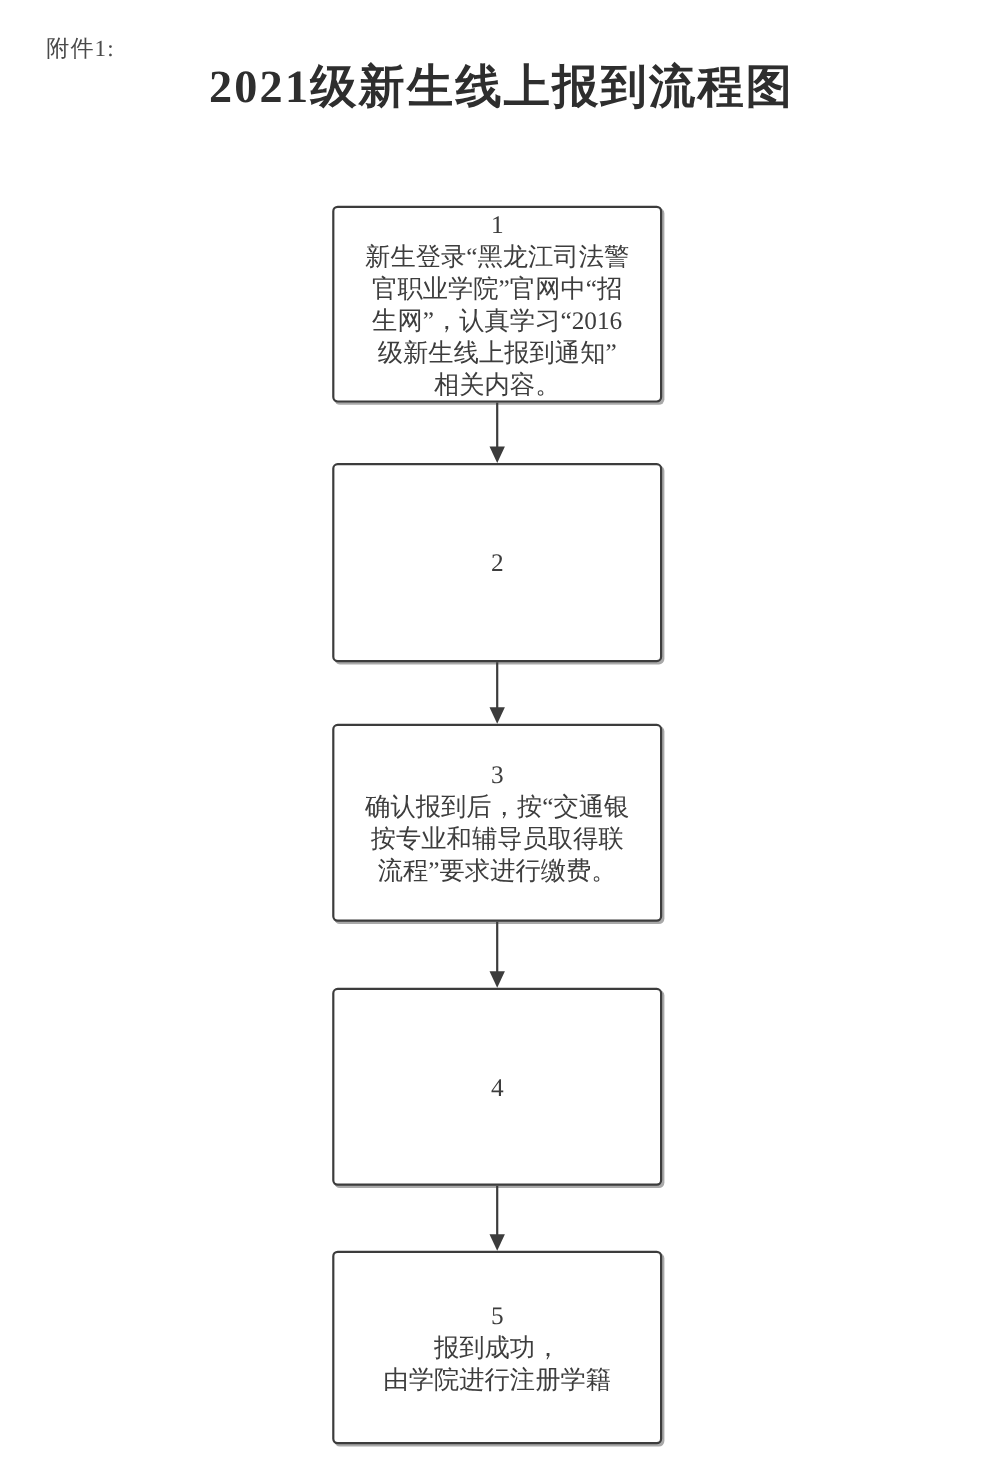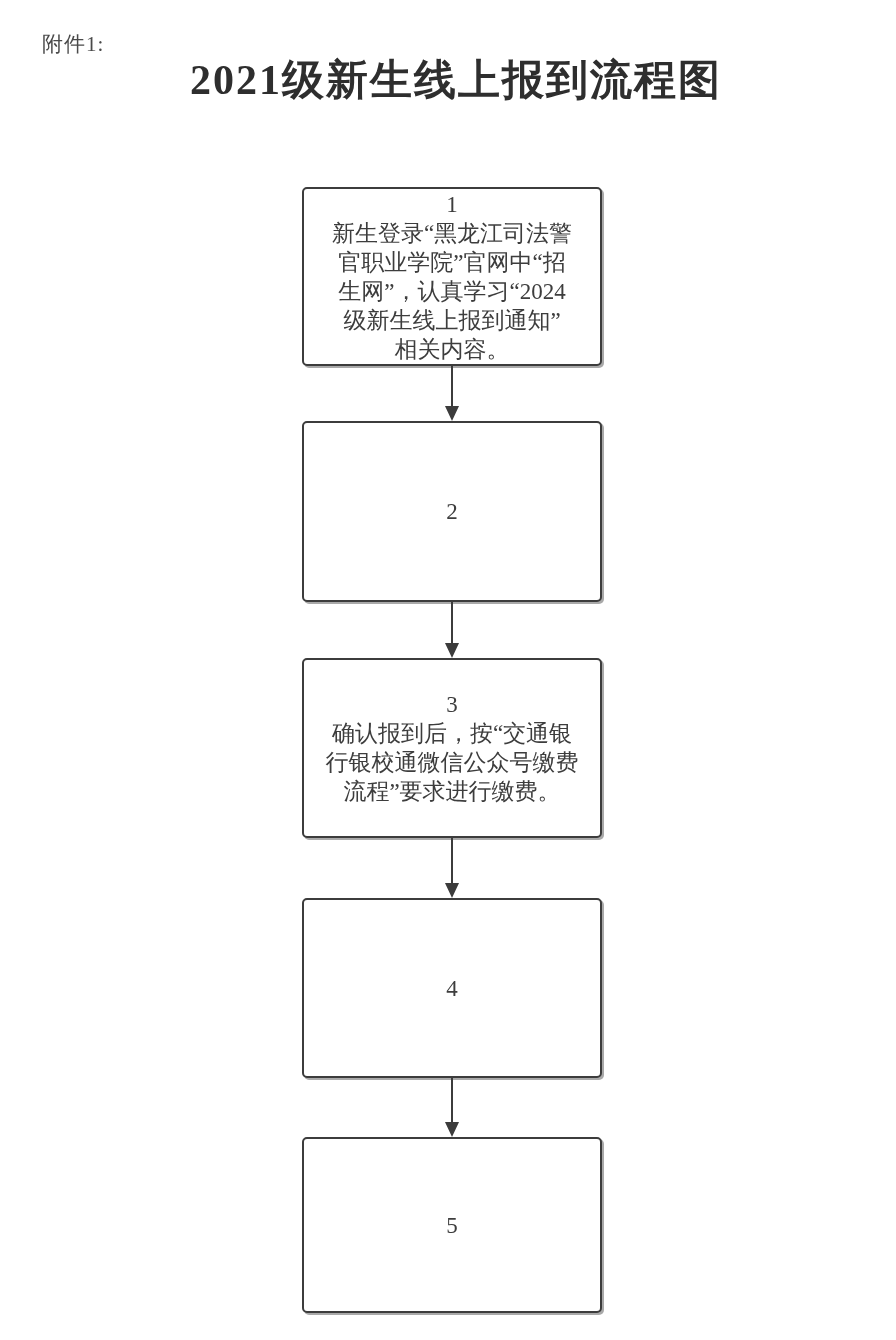--- a/index.html
+++ b/index.html
@@ -100,21 +100,21 @@
   <div class="attachment-label">附件1:</div>
 
   <h1 class="title">2021级新生线上报到流程图</h1>
 
   <div class="flowchart">
 
     <div class="flow-box" style="top:187px;height:179px">
       <div class="step-number">1</div>
       <div class="step-text">新生登录“黑龙江司法警
 官职业学院”官网中“招
-生网”，认真学习“2024
+生网”，认真学习“2016
 级新生线上报到通知”
 相关内容。</div>
     </div>
 
     <div class="flow-arrow" style="top:366px;height:55px">
       <div class="arrow-line"></div>
       <div class="arrow-head"></div>
     </div>
 
     <div class="flow-box" style="top:421px;height:181px">
@@ -122,36 +122,38 @@
     </div>
 
     <div class="flow-arrow" style="top:602px;height:56px">
       <div class="arrow-line"></div>
       <div class="arrow-head"></div>
     </div>
 
     <div class="flow-box" style="top:658px;height:180px">
       <div class="step-number">3</div>
       <div class="step-text">确认报到后，按“交通银
-行银校通微信公众号缴费
+按专业和辅导员取得联
 流程”要求进行缴费。</div>
     </div>
 
     <div class="flow-arrow" style="top:838px;height:60px">
       <div class="arrow-line"></div>
       <div class="arrow-head"></div>
     </div>
 
     <div class="flow-box" style="top:898px;height:180px">
       <div class="step-number">4</div>
     </div>
 
     <div class="flow-arrow" style="top:1078px;height:59px">
       <div class="arrow-line"></div>
       <div class="arrow-head"></div>
     </div>
 
     <div class="flow-box" style="top:1137px;height:176px">
       <div class="step-number">5</div>
+      <div class="step-text">报到成功，
+由学院进行注册学籍</div>
     </div>
 
   </div>
 </div>
 
 </body></html>

